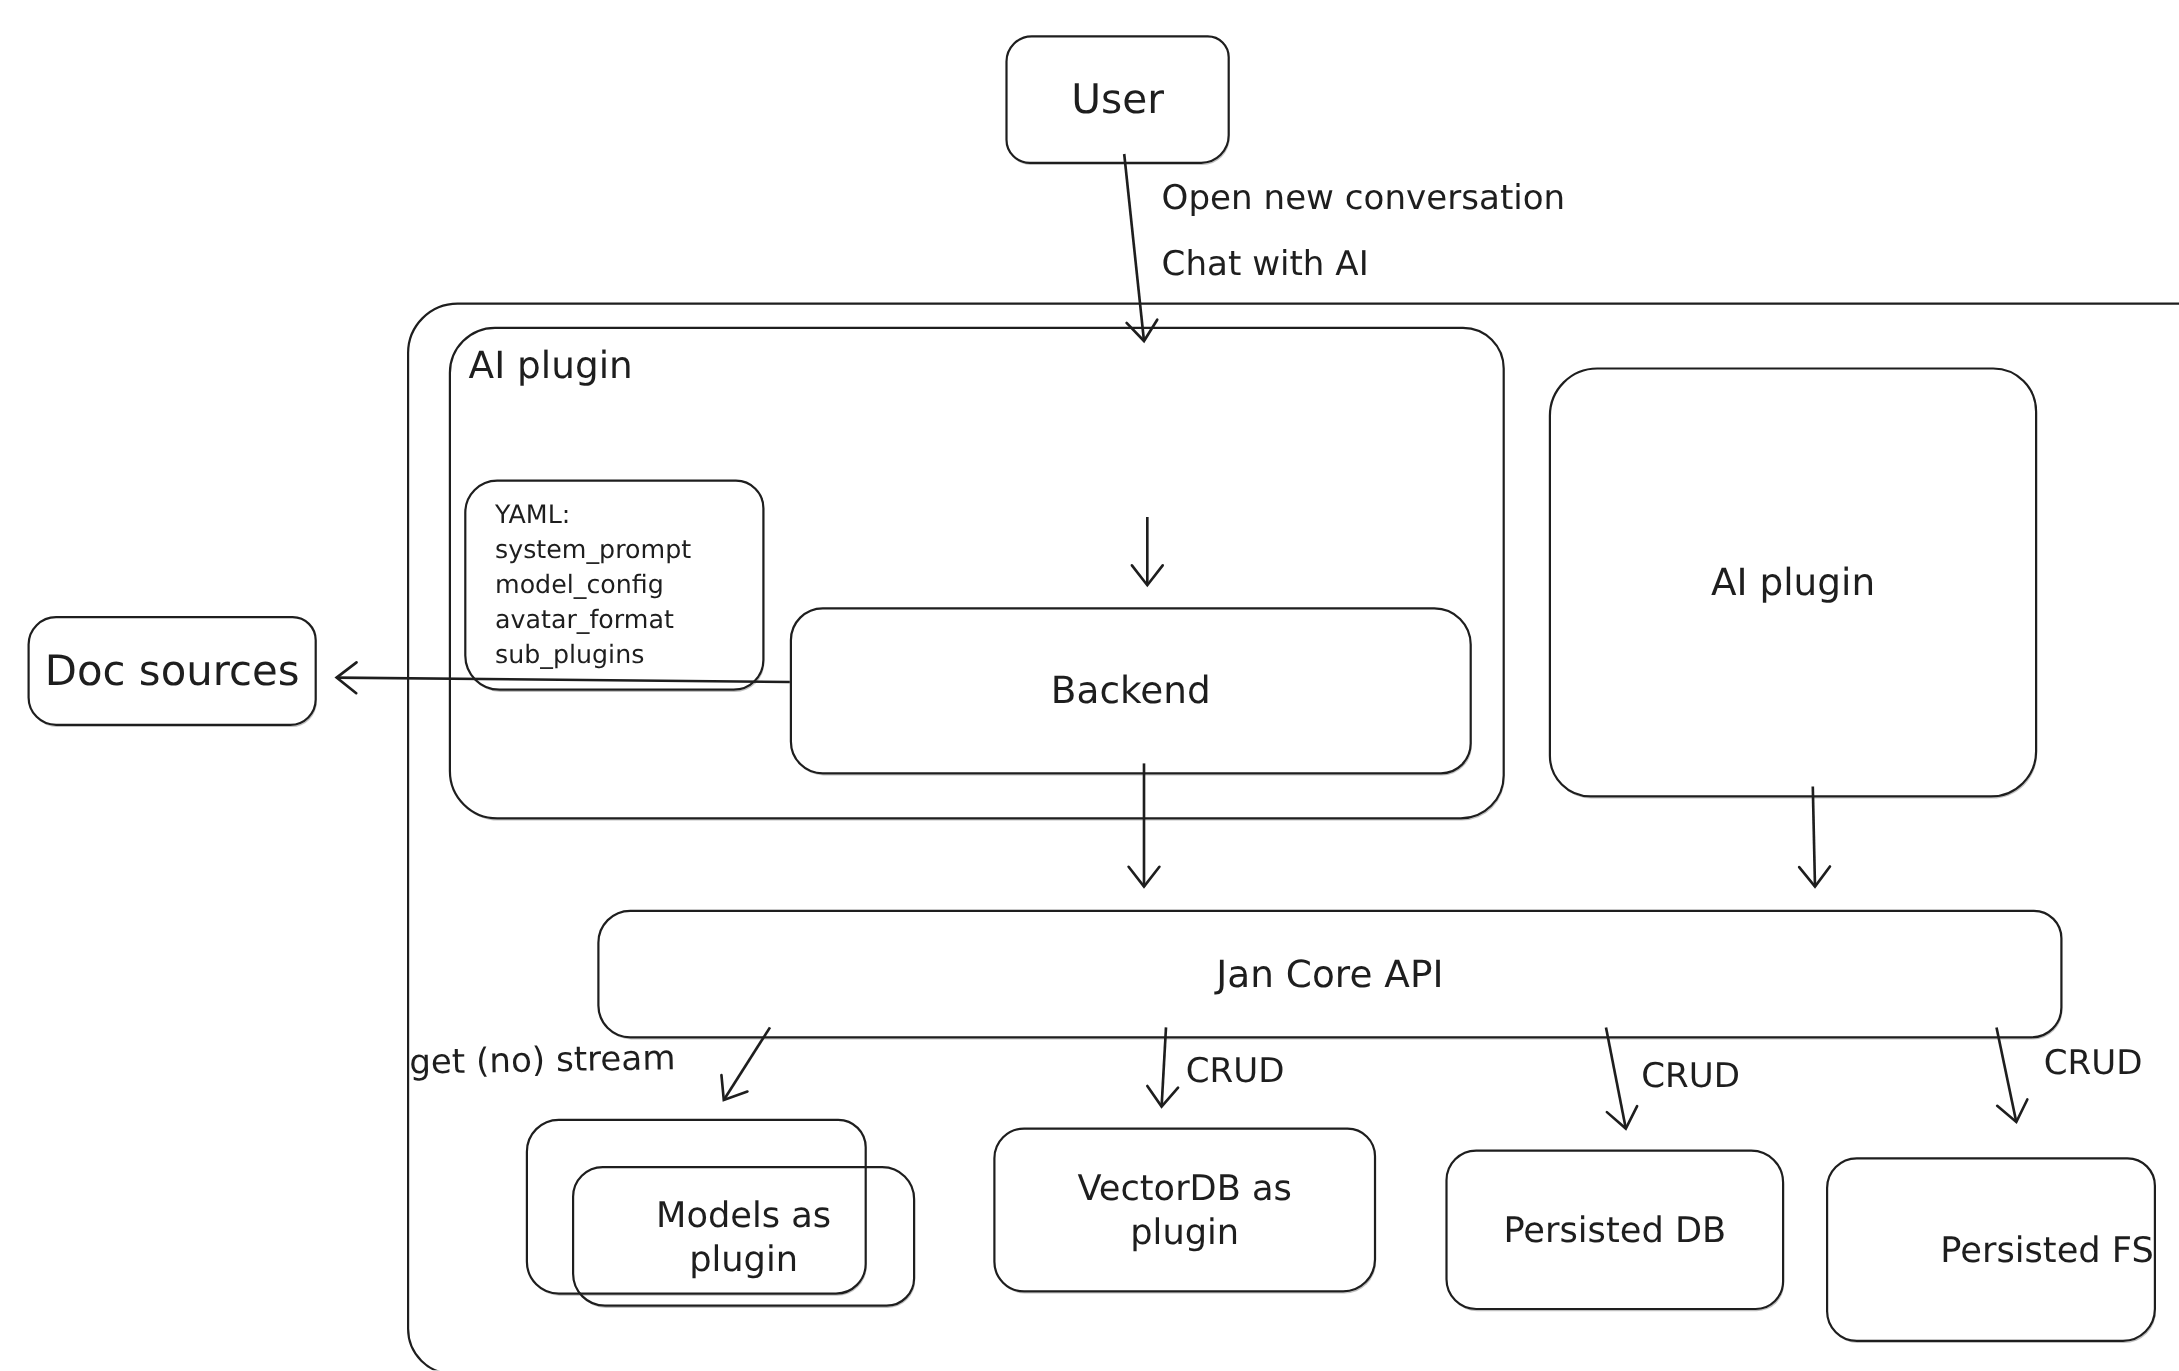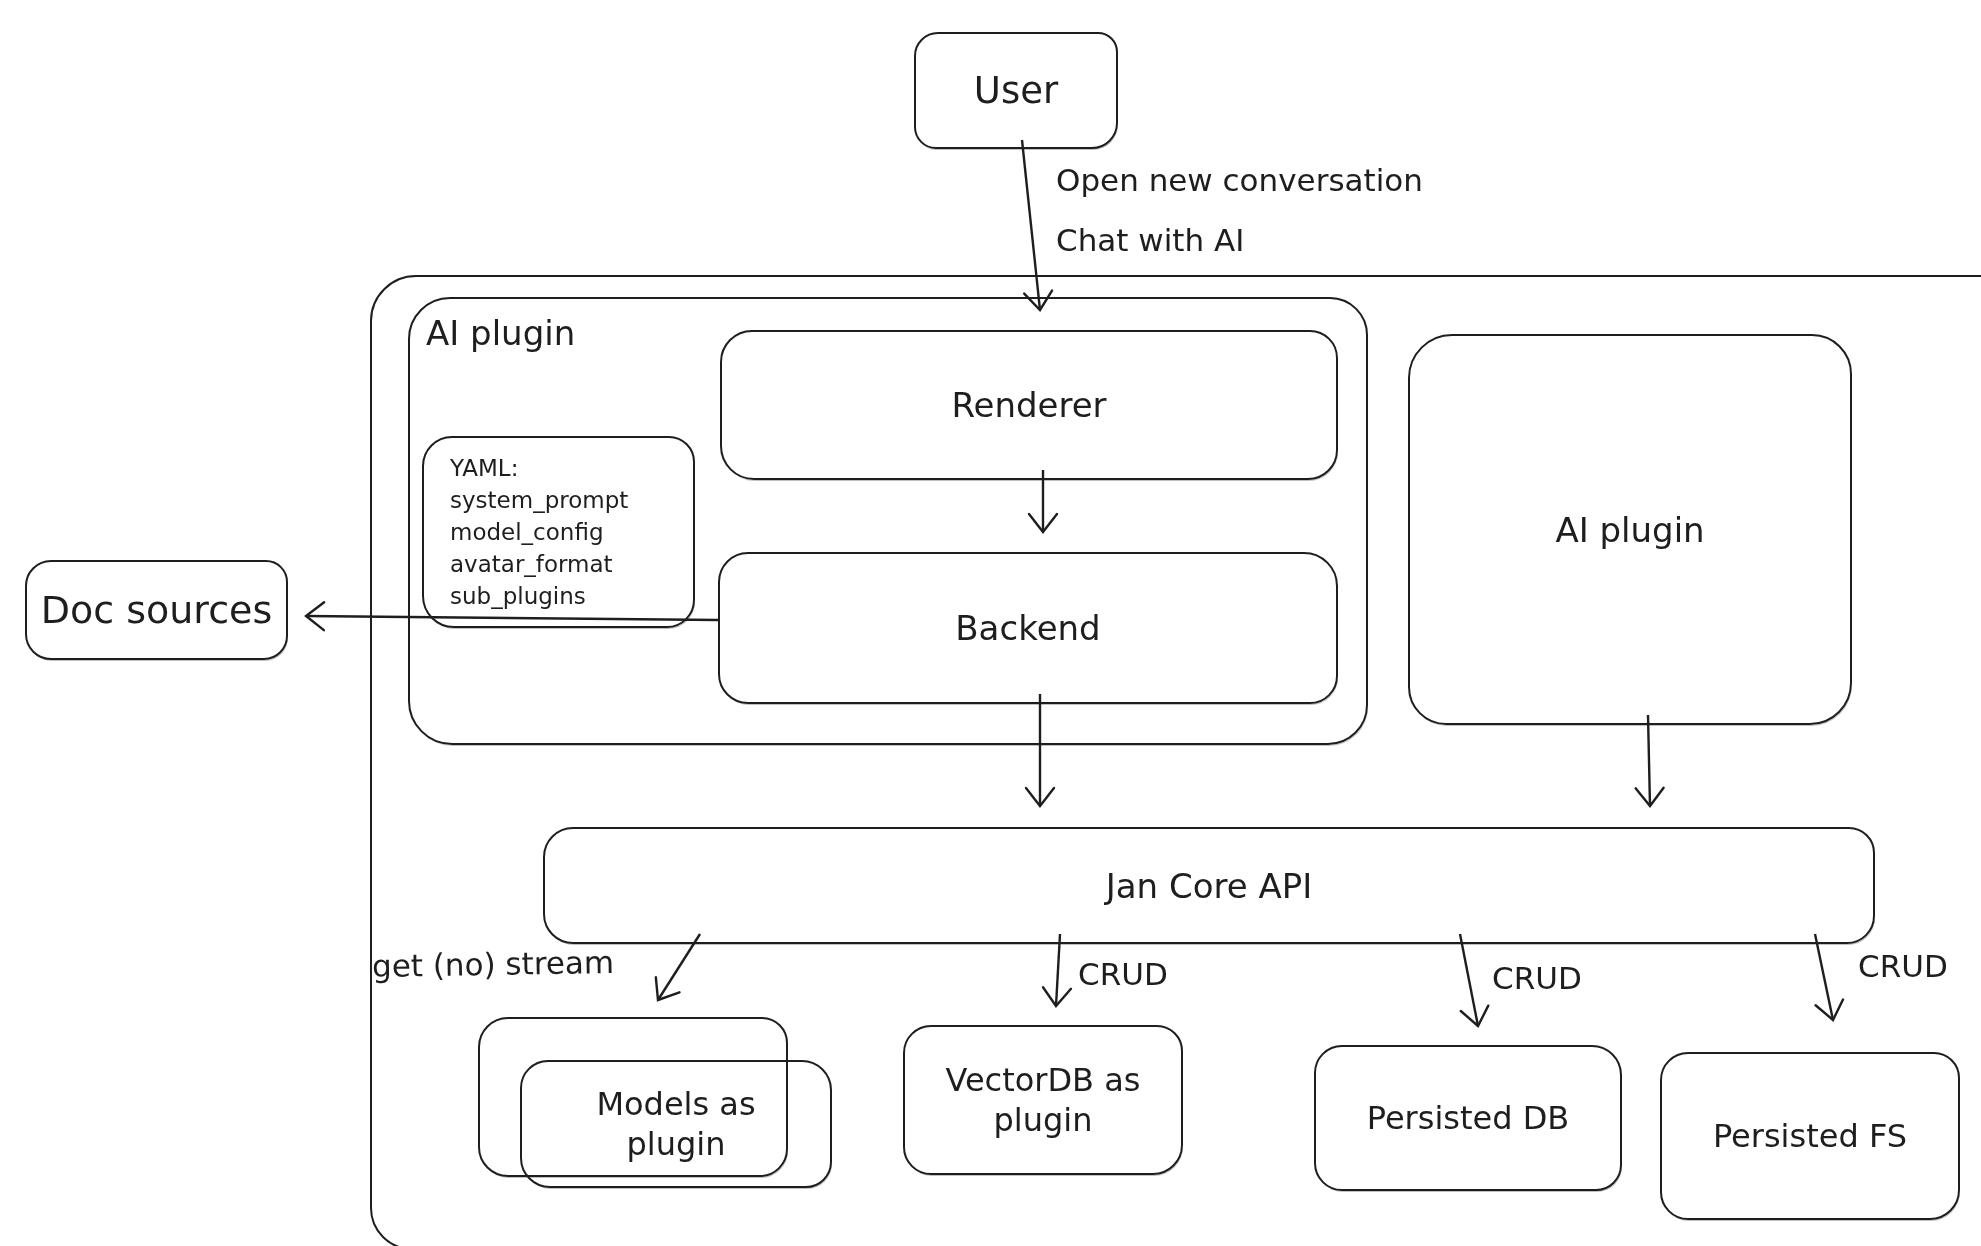--- a/index.html
+++ b/index.html
@@ -32,24 +32,24 @@
   .n-yaml{left:422px;top:424px;width:273px;height:192px;border-radius:30px 26px 28px 32px;
           align-items:flex-start;justify-content:flex-start;text-align:left;
           font-size:23px;line-height:32px;padding:14px 0 4px 26px;}
   .n-backend{left:718px;top:540px;width:620px;height:152px;border-radius:30px 34px 28px 30px;font-size:34px;}
   .n-docsources{left:25px;top:548px;width:263px;height:100px;border-radius:26px 22px 24px 26px;font-size:38px;}
   .n-aiplugin-right{left:1408px;top:322px;width:444px;height:391px;border-radius:44px 40px 42px 38px;font-size:34px;}
   .n-jancore{left:543px;top:815px;width:1332px;height:117px;border-radius:30px 26px 28px 30px;font-size:34px;}
   .n-models-back{left:478px;top:1005px;width:310px;height:160px;border-radius:30px 26px 28px 30px;}
   .n-models-front{left:520px;top:1048px;width:312px;height:128px;border-radius:28px 30px 26px 30px;
                   font-size:32px;line-height:40px;padding:0 34px;}
-  .n-vectordb{left:903px;top:1013px;width:280px;height:150px;border-radius:28px 26px 30px 28px;
+  .n-vectordb{left:903px;top:1013px;width:348px;height:150px;border-radius:28px 26px 30px 28px;
               font-size:32px;line-height:40px;padding:0 36px;}
   .n-persisteddb{left:1314px;top:1033px;width:308px;height:146px;border-radius:28px 30px 26px 28px;font-size:32px;}
-  .n-persistedfs{left:1660px;top:1040px;width:300px;height:168px;border-radius:28px 26px 30px 28px;font-size:32px;}
+  .n-persistedfs{left:1660px;top:1040px;width:300px;height:168px;border-radius:28px 26px 30px 28px;font-size:32px;justify-content:flex-end;}
   
   .edge-label{position:absolute;font-size:31px;white-space:nowrap;z-index:6;}
   .el-open{left:1056px;top:150px;line-height:60px;white-space:pre-line;}
   .el-stream{left:372px;top:946px;transform:rotate(-1deg);}
   .el-crud-vectordb{left:1078px;top:956px;}
   .el-crud-db{left:1492px;top:960px;}
   .el-crud-fs{left:1858px;top:948px;}
   
   .overlay{position:absolute;left:0;top:0;z-index:5;pointer-events:none;}
 </style>
@@ -63,23 +63,20 @@
   </div>
 
   <div class="node n-aiplugin-left">
     <span class="corner-label">AI plugin</span>
   </div>
 
   <div class="node n-user">
     <span class="lbl">User</span>
   </div>
 
-  <div class="node n-renderer">
-    <span class="lbl">Renderer</span>
-  </div>
 
   <div class="node n-yaml">
     <div>
       <div>YAML:</div>
       <div>system_prompt</div>
       <div>model_config</div>
       <div>avatar_format</div>
       <div>sub_plugins</div>
     </div>
   </div>

